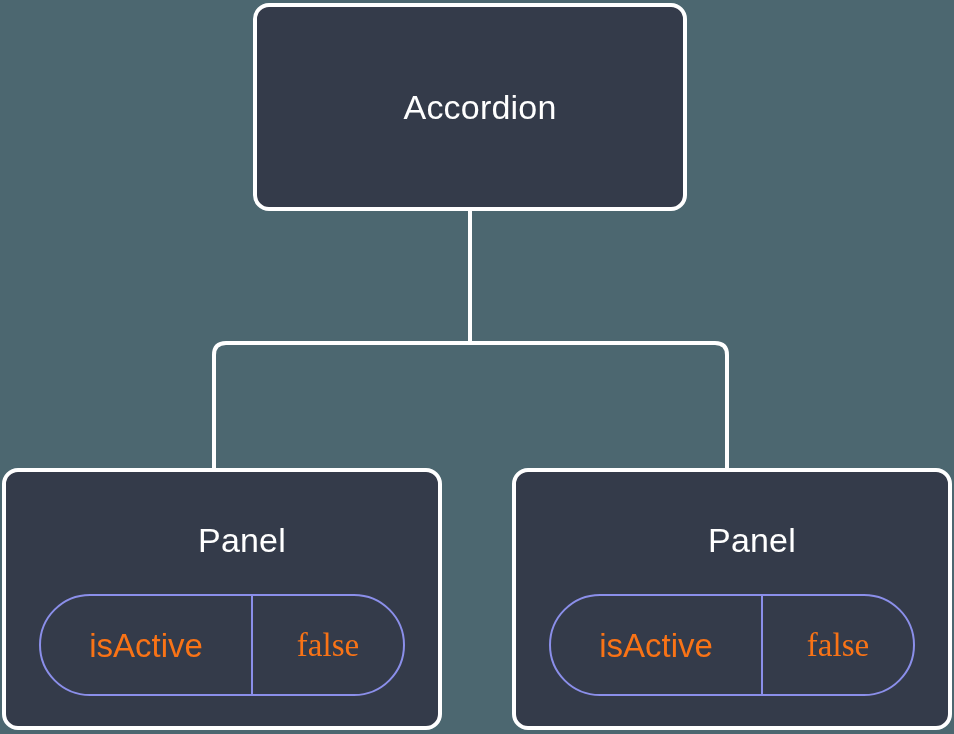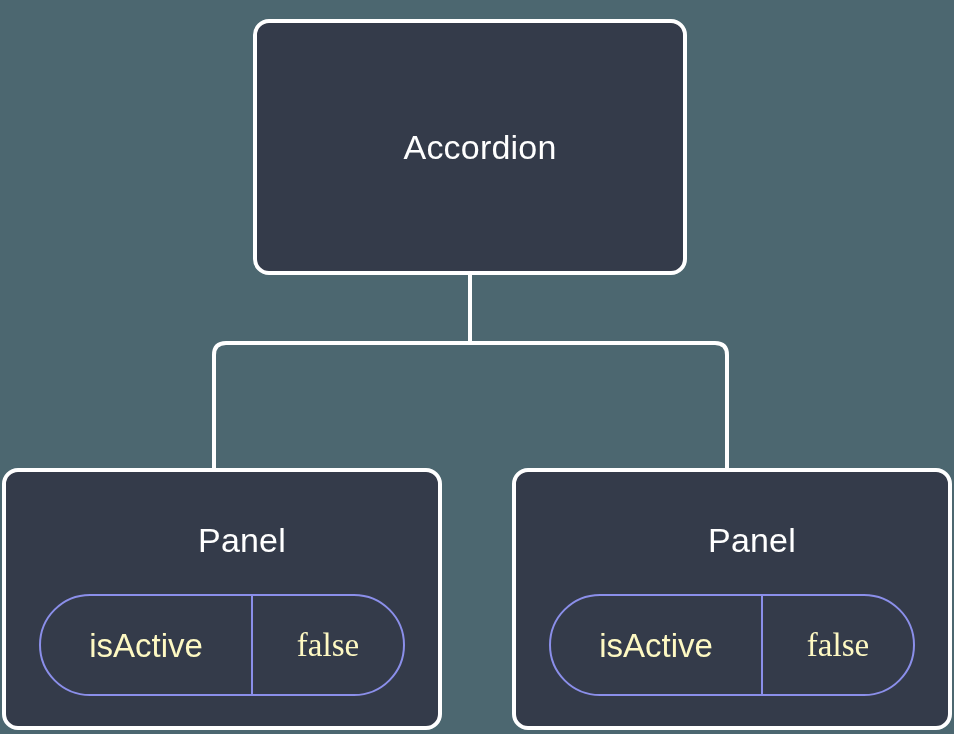--- a/index.html
+++ b/index.html
@@ -38,23 +38,23 @@
     background: #343b4a;
     border: 4px solid #ffffff;
     border-radius: 16px;
     display: flex;
     flex-direction: column;
     align-items: center;
   }
 
   .node-root {
     left: 253px;
-    top: 19px;
+    top: 3px;
     width: 434px;
-    height: 256px;
+    height: 208px;
     justify-content: center;
     padding-left: 20px;
   }
 
   .node-leaf {
     top: 468px;
     height: 262px;
     justify-content: flex-start;
   }
 
@@ -95,21 +95,21 @@
     display: flex;
     align-items: stretch;
     overflow: hidden;
   }
 
   .state-key,
   .state-value {
     display: flex;
     align-items: center;
     justify-content: center;
-    color: #fef9c3;
+    color: #f97316;
     font-size: 33px;
     line-height: 1;
     white-space: nowrap;
   }
 
   .state-key {
     flex: 0 0 210px;
     border-right: 2px solid #8b8fea;
   }
 

